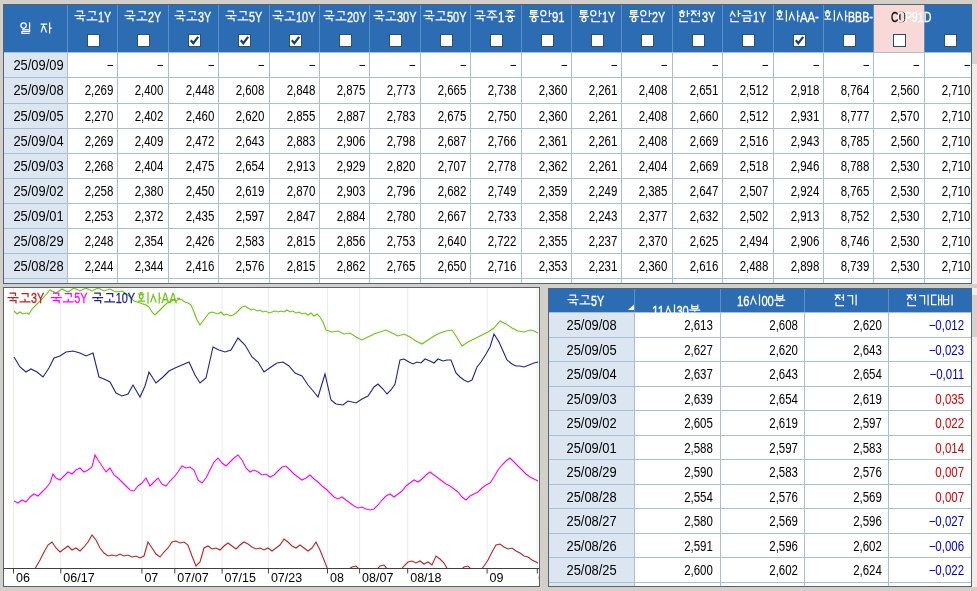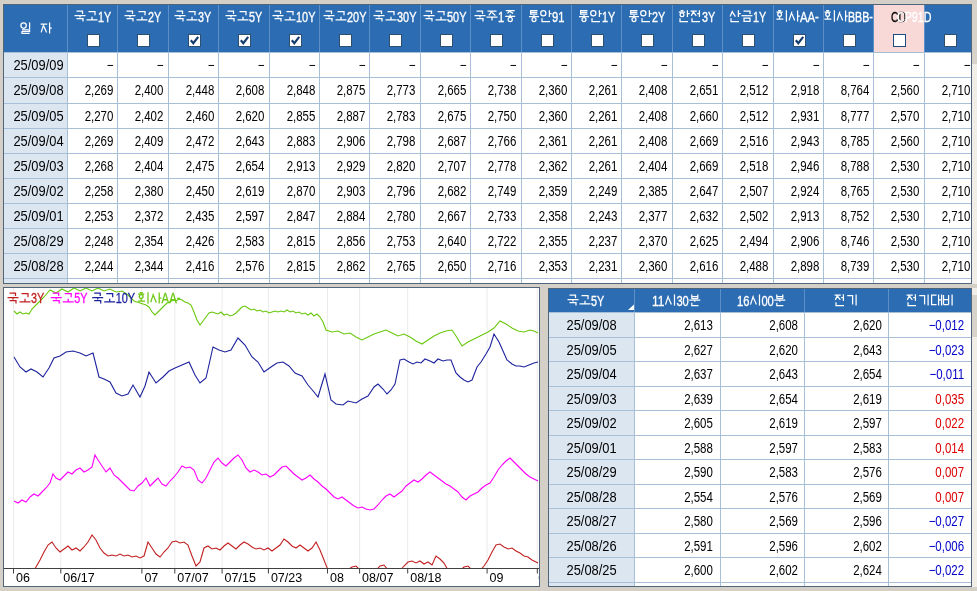--- a/index.html
+++ b/index.html
@@ -542,21 +542,21 @@
 <div class="ab" style="left:549px;top:483.5px;width:422px;height:1px;background:#a8bfd8"></div>
 <div class="ab" style="left:549px;top:508.0px;width:422px;height:1px;background:#a8bfd8"></div>
 <div class="ab" style="left:549px;top:532.5px;width:422px;height:1px;background:#a8bfd8"></div>
 <div class="ab" style="left:549px;top:557.0px;width:422px;height:1px;background:#a8bfd8"></div>
 <div class="ab" style="left:549px;top:581.5px;width:422px;height:1px;background:#a8bfd8"></div>
 <div class="ab" style="left:567.0px;top:294px"><svg width="38" height="13" viewBox="0 0 38 13" style="color:#fff" class="hg">
       <use href="#g-guk" x="0.0" y="0"></use>
       <use href="#g-go" x="12.0" y="0"></use>
       <text x="24.0" y="11.6" font-size="14.6" fill="#fff" font-family="Liberation Sans" textLength="13.2" lengthAdjust="spacingAndGlyphs" stroke="#fff" stroke-width="0.35">5Y</text>
     </svg></div>
-<div class="ab" style="left:652.4px;top:294px"><svg width="50" height="13" viewBox="0 0 50 13" style="color:#fff" class="hg">
+<div class="ab" style="left:652.4px;top:304px"><svg width="50" height="13" viewBox="0 0 50 13" style="color:#fff" class="hg">
       <text x="0.0" y="11.6" font-size="14.6" fill="#fff" font-family="Liberation Sans" textLength="12.4" lengthAdjust="spacingAndGlyphs" stroke="#fff" stroke-width="0.35">11</text>
       <use href="#g-si" x="12.4" y="0"></use>
       <text x="24.4" y="11.6" font-size="14.6" fill="#fff" font-family="Liberation Sans" textLength="12.4" lengthAdjust="spacingAndGlyphs" stroke="#fff" stroke-width="0.35">30</text>
       <use href="#g-bun" x="36.8" y="0"></use>
     </svg></div>
 <div class="ab" style="left:737.4px;top:294px"><svg width="50" height="13" viewBox="0 0 50 13" style="color:#fff" class="hg">
       <text x="0.0" y="11.6" font-size="14.6" fill="#fff" font-family="Liberation Sans" textLength="12.4" lengthAdjust="spacingAndGlyphs" stroke="#fff" stroke-width="0.35">16</text>
       <use href="#g-si" x="12.4" y="0"></use>
       <text x="24.4" y="11.6" font-size="14.6" fill="#fff" font-family="Liberation Sans" textLength="12.4" lengthAdjust="spacingAndGlyphs" stroke="#fff" stroke-width="0.35">00</text>
       <use href="#g-bun" x="36.8" y="0"></use>

